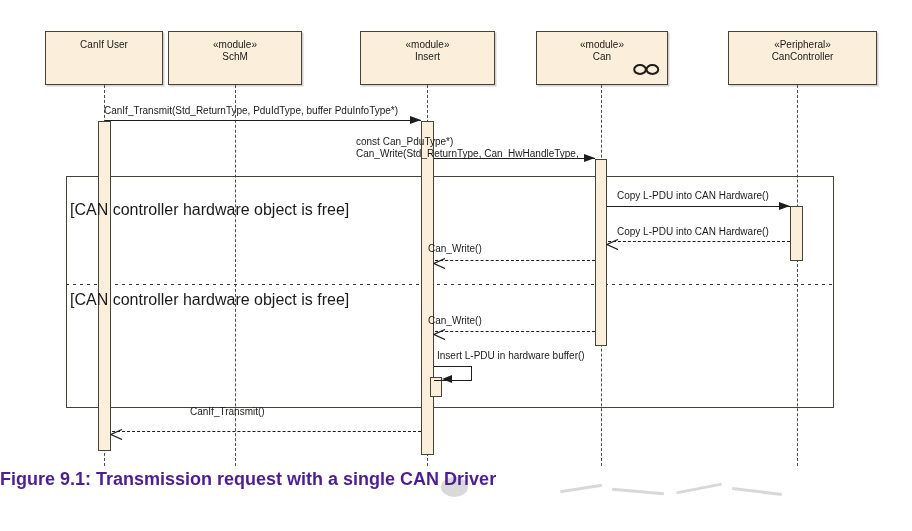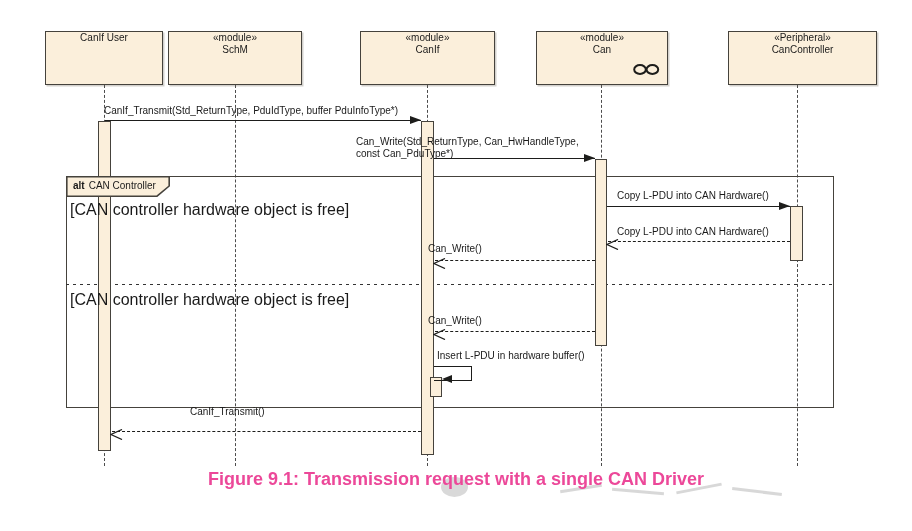--- a/index.html
+++ b/index.html
@@ -7,21 +7,21 @@
     position:relative; width:912px; height:531px; background:#ffffff;
     font-family:"Liberation Sans", sans-serif; overflow:hidden; color:#1a1a1a;
   }
   
   .pbox {
     position:absolute; top:31px; height:54px; box-sizing:border-box;
     background:#fbefdb; border:1.6px solid #45423c;
     box-shadow:1.5px 1.5px 0 rgba(110,102,88,.30);
     text-align:center; font-size:10px; line-height:12px;
   }
-  .pbox .l1 { margin-top:0; }
+  .pbox .l1 { margin-top:7px; }
   .pbox .l2 { }
   .pbox .obj-icon { position:absolute; right:7px; bottom:5px; }
   
   .lifeline { position:absolute; top:85px; height:381px; width:0; border-left:1.4px dashed #4c4c4c; }
   
   .activation { position:absolute; box-sizing:border-box; background:#fbefdb; border:1.3px solid #45423c; }
   
   .fragment { position:absolute; left:66px; top:176px; width:768px; height:232px; box-sizing:border-box; border:1.6px solid #45423c; }
   .frag-label { position:absolute; left:66px; top:176px; width:104px; height:21px; }
   .frag-label .txt { position:absolute; left:7px; top:4px; font-size:10px; white-space:nowrap; }
@@ -34,22 +34,22 @@
   .msg-line { position:absolute; height:0; border-top:1.4px solid #1d1d1b; }
   .msg-line.dashed { border-top:1.3px dashed #1d1d1b; }
   .arrow-right { position:absolute; width:0; height:0;
     border-top:4.5px solid transparent; border-bottom:4.5px solid transparent; border-left:11px solid #1d1d1b; }
   .arrow-left-solid { position:absolute; width:0; height:0;
     border-top:4.5px solid transparent; border-bottom:4.5px solid transparent; border-right:10px solid #1d1d1b; }
   .chev { position:absolute; }
   .selfloop { position:absolute; left:434px; top:366px; width:38px; height:15px; box-sizing:border-box;
     border-top:1.4px solid #1d1d1b; border-right:1.4px solid #1d1d1b; border-bottom:1.4px solid #1d1d1b; }
   
-  .caption { position:absolute; left:0; top:469px; width:912px; text-align:center;
-    font-size:18px; font-weight:bold; color:#ec4899; }
+  .caption { position:absolute; left:0; top:469px; width:912px; 
+    font-size:18px; font-weight:bold; color:#4c1d95; }
   .wm { position:absolute; pointer-events:none; }
   .wm-dot { left:441px; top:477px; width:27px; height:20px; border-radius:50%; background:#b4b4b4; opacity:.5; }
   .wm-bar { height:3px; background:#a3a3a3; opacity:.42; }
 </style>
 </head>
 <body>
 
 <div class="canvas">
 
   <div class="lifeline" style="left:104px"></div>
@@ -60,21 +60,21 @@
 
   <div class="pbox" style="left:45px;width:118px">
     <div class="l1">CanIf User</div>
   </div>
   <div class="pbox" style="left:168px;width:134px">
     <div class="l1">«module»</div>
     <div class="l2">SchM</div>
   </div>
   <div class="pbox" style="left:360px;width:135px">
     <div class="l1">«module»</div>
-    <div class="l2">CanIf</div>
+    <div class="l2">Insert</div>
   </div>
   <div class="pbox" style="left:536px;width:132px">
     <div class="l1">«module»</div>
     <div class="l2">Can</div>
     <span class="obj-icon">
       <svg width="27" height="13" viewBox="0 0 27 13">
         <ellipse cx="7" cy="6.5" rx="5.8" ry="4.4" fill="none" stroke="#1d1d1b" stroke-width="2"></ellipse>
         <ellipse cx="19.4" cy="6.5" rx="5.8" ry="4.4" fill="none" stroke="#1d1d1b" stroke-width="2"></ellipse>
       </svg>
     </span>
@@ -86,38 +86,30 @@
 
   <div class="fragment"></div>
   <div class="divider"></div>
 
   <div class="activation" style="left:98px;top:121px;width:13px;height:330px"></div>
   <div class="activation" style="left:421px;top:121px;width:13px;height:334px"></div>
   <div class="activation" style="left:595px;top:159px;width:12px;height:187px"></div>
   <div class="activation" style="left:790px;top:206px;width:13px;height:55px"></div>
   <div class="activation" style="left:430px;top:377px;width:12px;height:20px"></div>
 
-  <div class="frag-label">
-    <svg width="104" height="21" viewBox="0 0 104 21">
-      <path d="M0.8,0.8 L103.2,0.8 L103.2,10 L91,20.2 L0.8,20.2 Z" fill="#fbefdb" stroke="#45423c" stroke-width="1.6"></path>
-    </svg>
-    <div class="txt">
-      <span class="op">alt</span><span>CAN Controller</span>
-    </div>
-  </div>
   <div class="guard" style="left:70px;top:201px">[CAN controller hardware object is free]</div>
   <div class="guard" style="left:70px;top:291px">[CAN controller hardware object is free]</div>
 
   <div class="msg-label" style="left:104px;top:105px">CanIf_Transmit(Std_ReturnType, PduIdType, buffer PduInfoType*)</div>
   <div class="msg-line" style="left:105px;top:120px;width:316px"></div>
   <div class="arrow-right" style="left:410px;top:116px"></div>
 
   <div class="msg-label" style="left:356px;top:136px">
+    <div>const Can_PduType*)</div>
     <div>Can_Write(Std_ReturnType, Can_HwHandleType,</div>
-    <div>const Can_PduType*)</div>
   </div>
   <div class="msg-line" style="left:434px;top:158px;width:161px"></div>
   <div class="arrow-right" style="left:584px;top:154px"></div>
 
   <div class="msg-label" style="left:617px;top:190px">Copy L-PDU into CAN Hardware()</div>
   <div class="msg-line" style="left:607px;top:206px;width:183px"></div>
   <div class="arrow-right" style="left:779px;top:202px"></div>
 
   <div class="msg-label" style="left:617px;top:226px">Copy L-PDU into CAN Hardware()</div>
   <div class="msg-line dashed" style="left:608px;top:241px;width:182px"></div>

